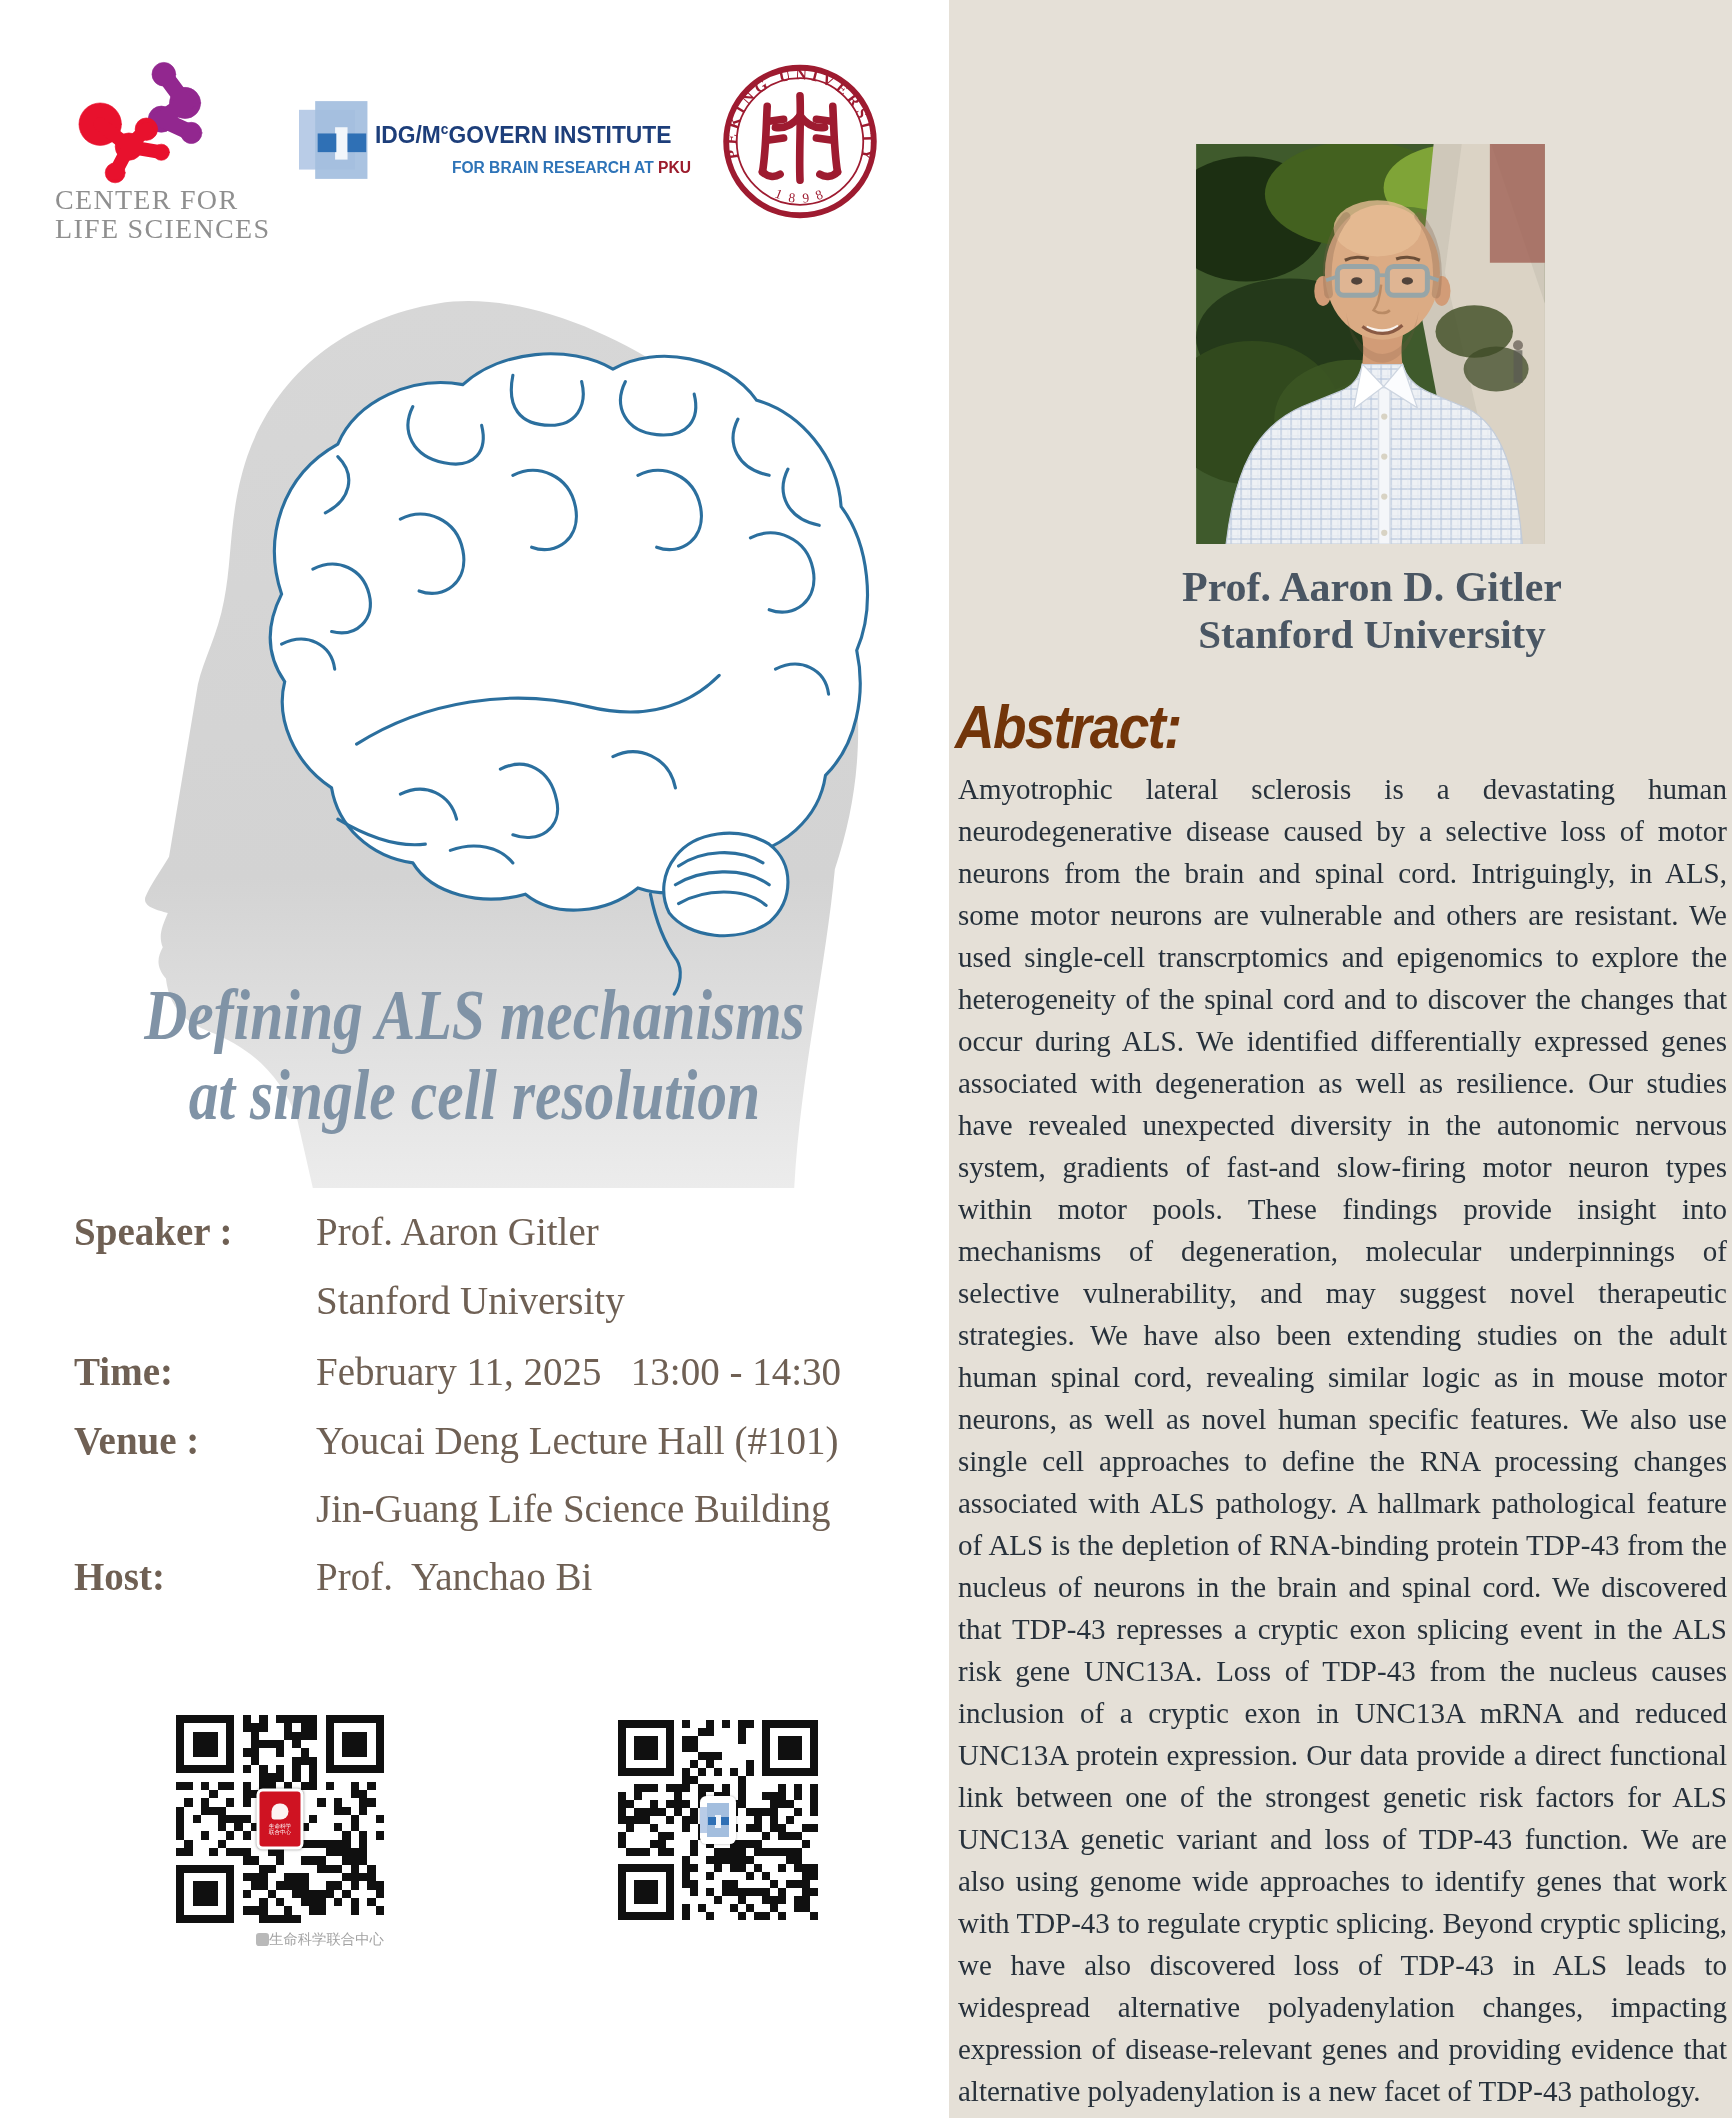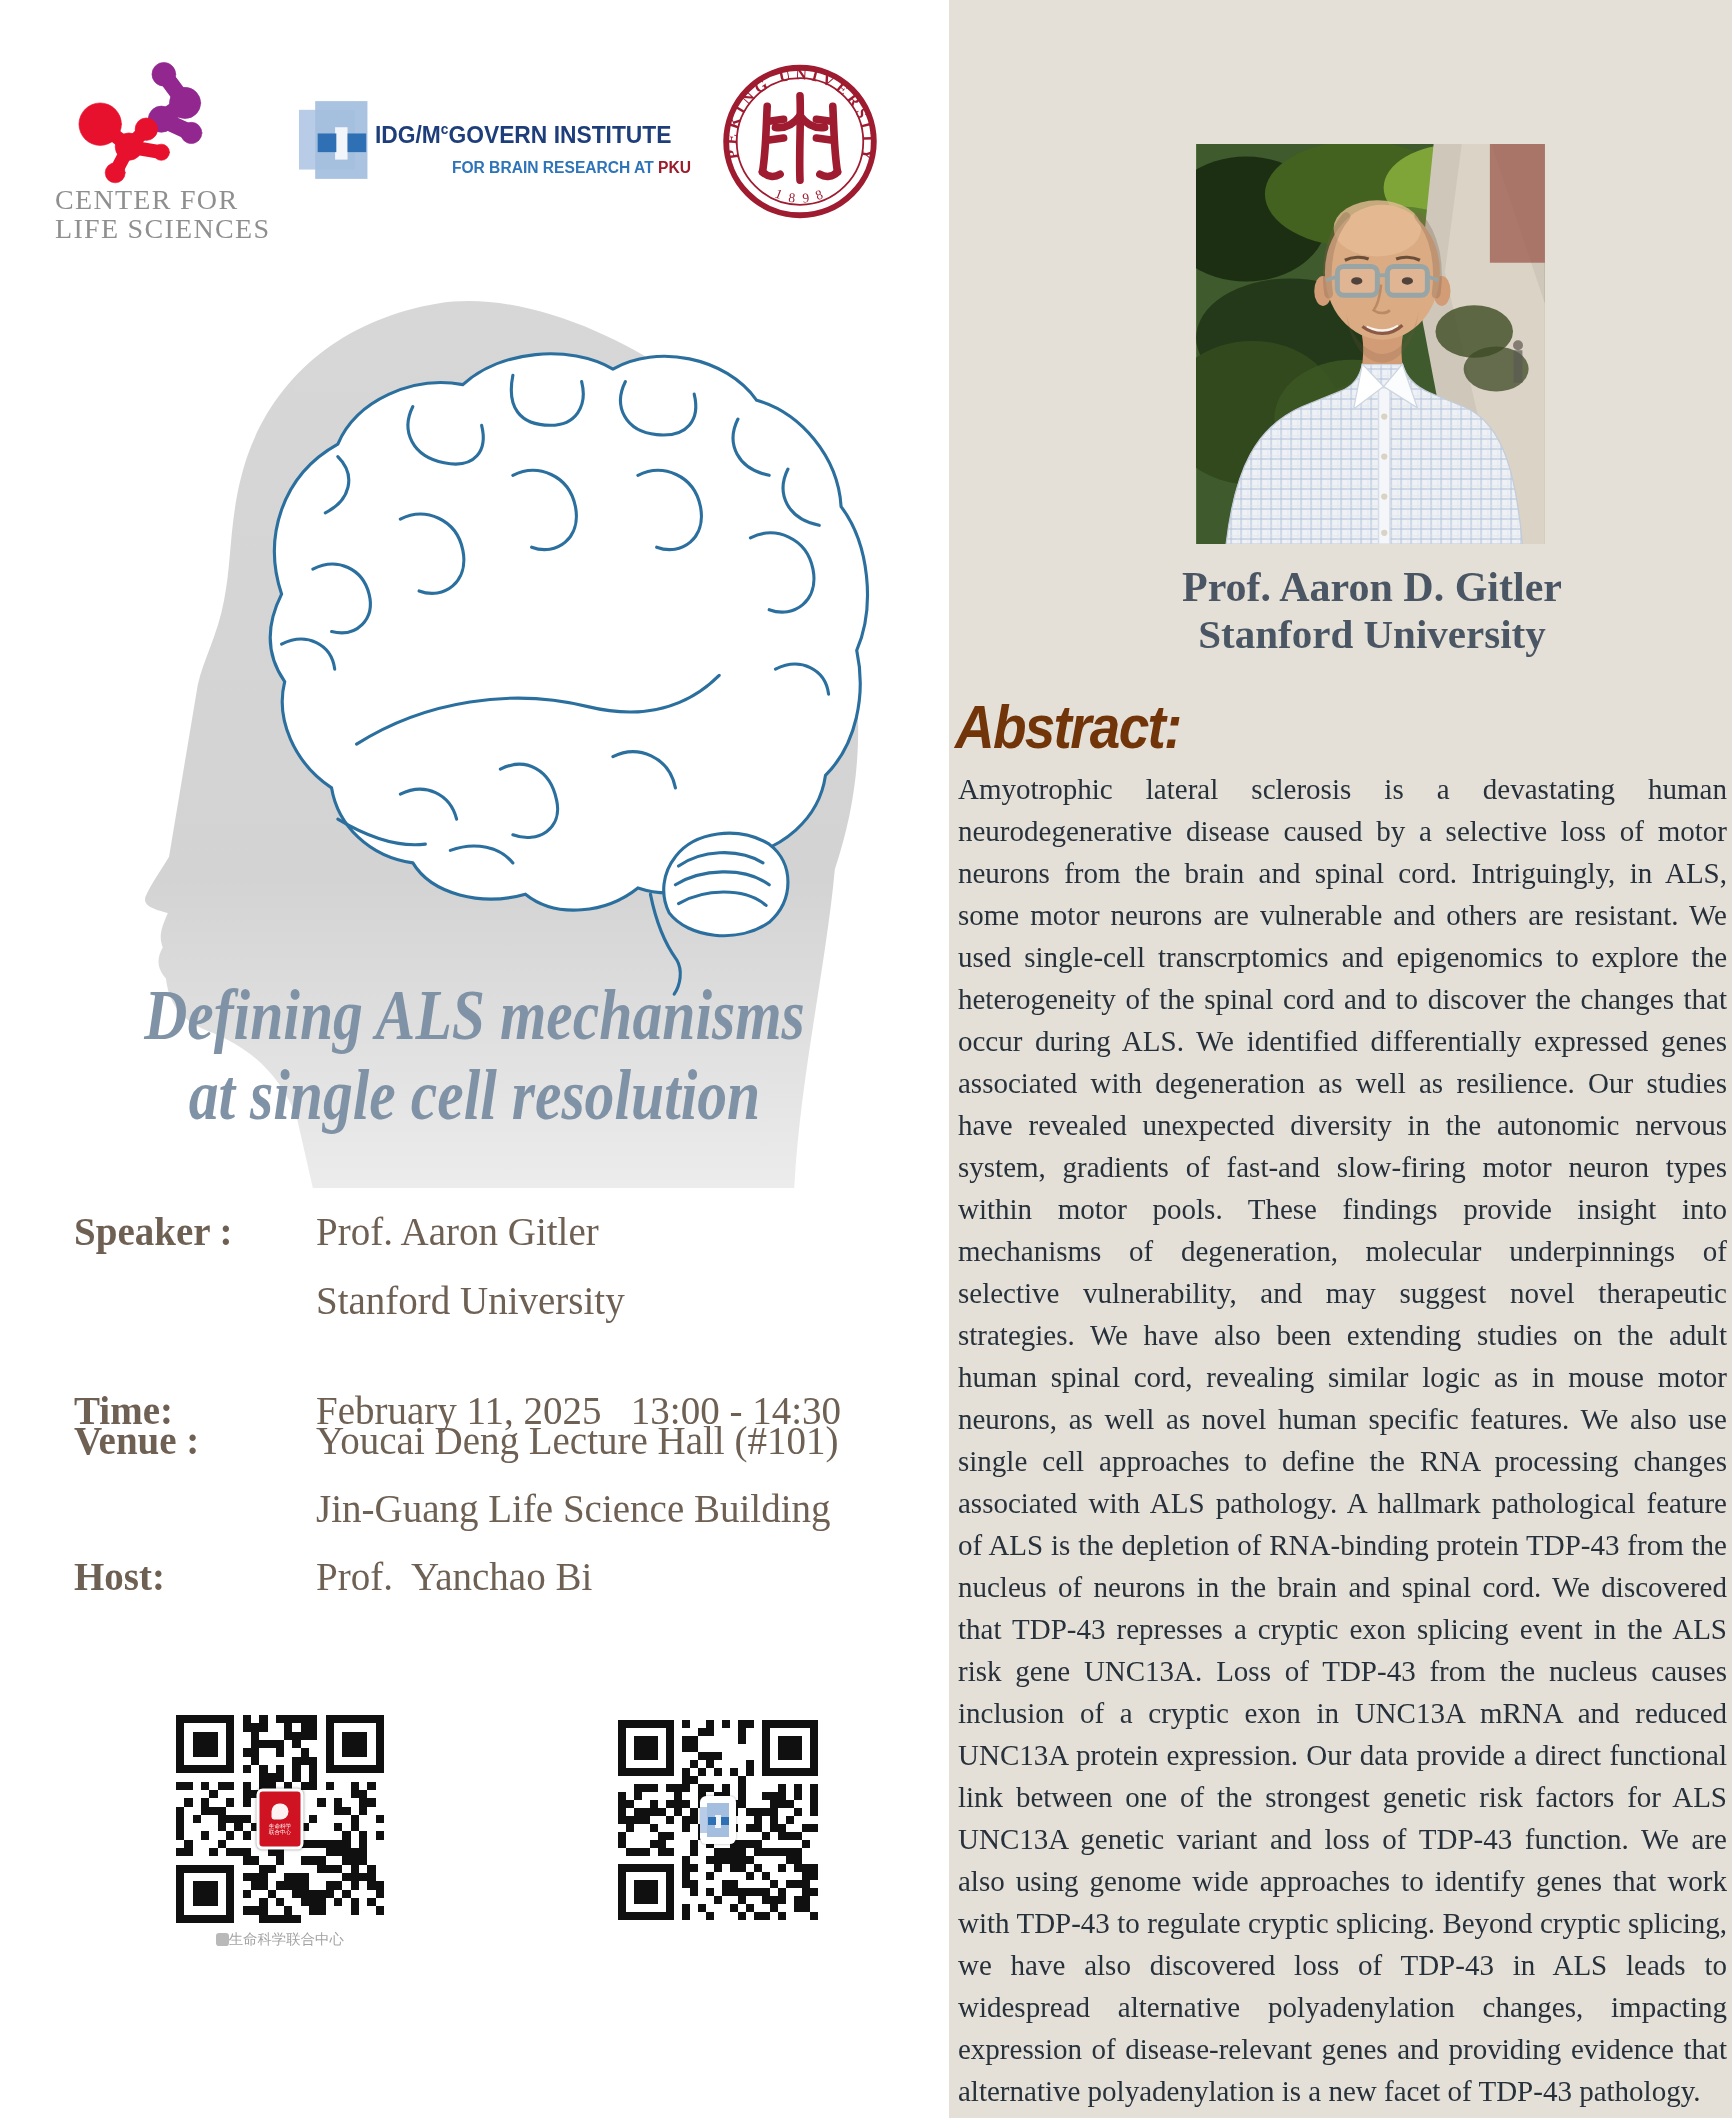--- a/index.html
+++ b/index.html
@@ -38,21 +38,21 @@
   .qr-logo-red{position:absolute;left:50%;top:50%;transform:translate(-50%,-50%);
                width:41px;height:55px;background:#cf1322;border:3.1px solid #fff;border-radius:6.3px;
                box-shadow:0 0 2.5px rgba(0,0,0,.35);display:flex;flex-direction:column;
                align-items:center;justify-content:center;gap:2.5px;}
   .qr-logo-red .mark{width:16.3px;height:16.3px;border-radius:50% 50% 50% 2.5px;background:#fff;opacity:.95;}
   .qr-logo-red .mtxt{color:#fff;font-size:5.6px;line-height:6.3px;text-align:center;
                      font-family:"Liberation Sans",sans-serif;}
   .qr-logo-blue{position:absolute;left:50%;top:50%;transform:translate(-50%,-50%);
                 width:36px;height:48px;background:#fff;border-radius:6.3px;
                 box-shadow:0 0 2.5px rgba(0,0,0,.35);display:flex;align-items:center;justify-content:center;}
-  .qr-caption{left:176px;top:1930px;width:208px;display:flex;align-items:center;justify-content:center;
+  .qr-caption{left:176px;top:1930px;width:208px;display:flex;align-items:center;justify-content:flex-end;
               gap:0;color:#a3a3a3;font-size:14.4px;font-family:"Liberation Sans",sans-serif;}
   .qr-caption .cap-ico{display:inline-block;width:12.5px;height:12.5px;border-radius:3.1px;background:#b9b9b9;}
 
   
   .welcome{left:0;top:1970px;width:949px;text-align:center;color:#b4591c;font-size:44px;
            font-weight:bold;font-family:"Liberation Sans",sans-serif;}
   .welcome span{display:inline-block;transform:scaleX(.93);transform-origin:center;white-space:nowrap;letter-spacing:-0.6px;}
 
   
   .prof-name{left:980px;top:563px;width:784px;text-align:center;color:#4a5663;
@@ -189,21 +189,21 @@
     <span class="tline">at single cell resolution</span>
   </div>
 
   <div class="drow" style="top:1209px;text-align:right;">
     <span class="detail-label">Speaker :</span>
     <span class="detail-value">Prof. Aaron Gitler</span>
   </div>
   <div class="drow" style="top:1278px;">
     <span class="detail-value">Stanford University</span>
   </div>
-  <div class="drow" style="top:1388px;">
+  <div class="drow" style="top:1349px;">
     <span class="detail-label">Time:</span>
     <span class="detail-value">February 11, 2025   13:00 - 14:30</span>
   </div>
   <div class="drow" style="top:1418px;">
     <span class="detail-label">Venue :</span>
     <span class="detail-value">Youcai Deng Lecture Hall (#101)</span>
   </div>
   <div class="drow" style="top:1486px;">
     <span class="detail-value">Jin-Guang Life Science Building</span>
   </div>

